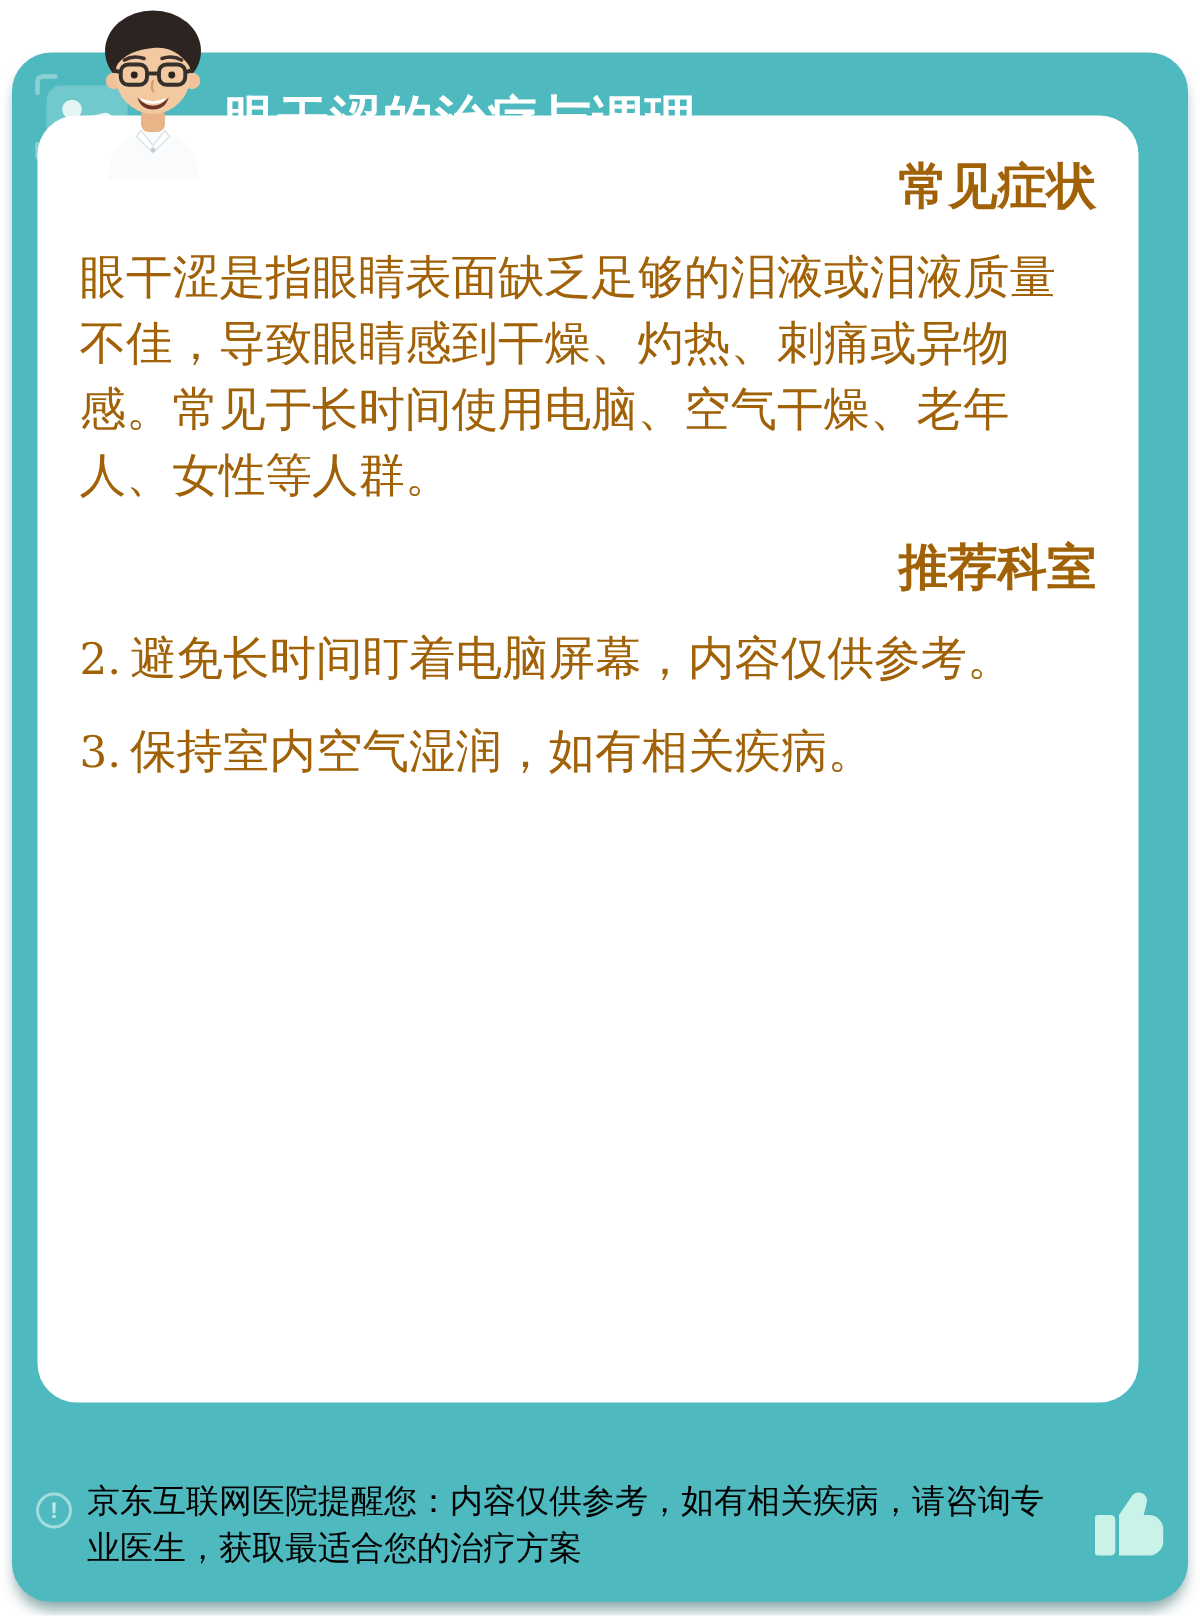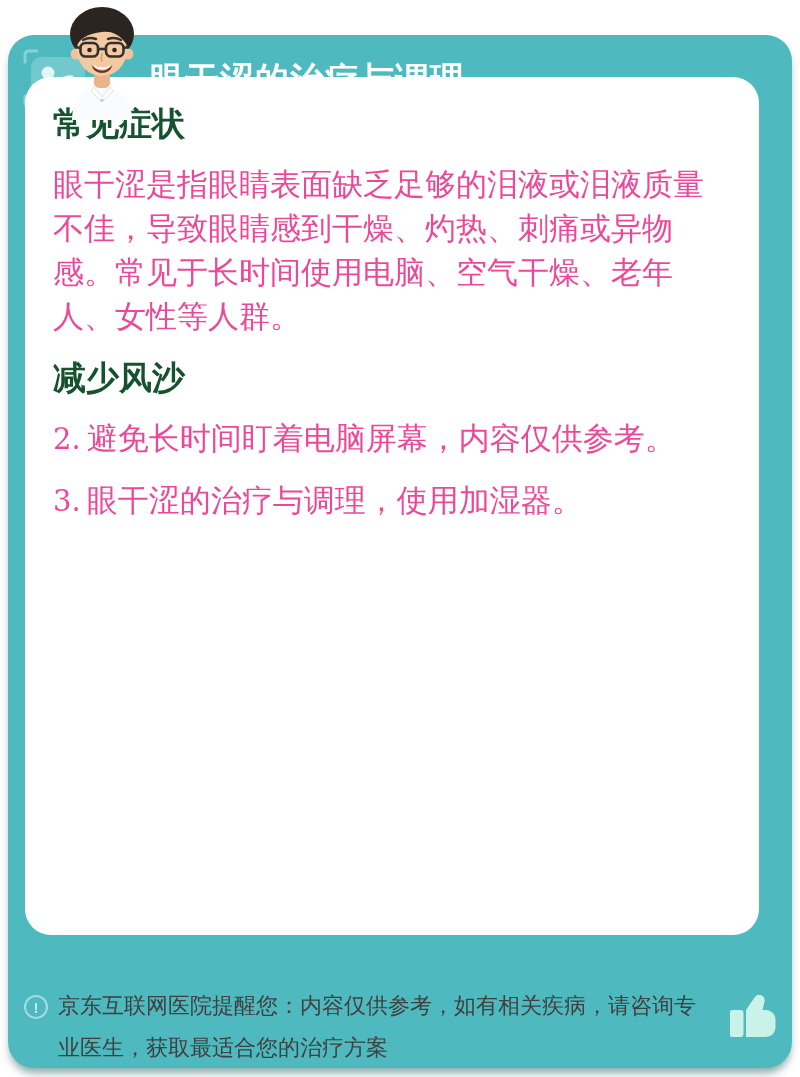--- a/index.html
+++ b/index.html
@@ -31,46 +31,47 @@
     width:100px; height:118px; z-index:3;
   }
   .white-card {
     position:absolute; left:25px; top:77px;
     width:734px; height:858px;
     background:#ffffff; border-radius:26px;
     padding:26px 28px 0 28px;
     overflow:hidden; z-index:2;
   }
   .sec-heading {
-    font-size:33px; line-height:42px; font-weight:700; color:#14532d;
+    font-size:33px; line-height:42px; font-weight:700; color:#a16207;
     margin:0 0 18px 0;
+    text-align:right;
   }
   .sec-body, .tip-item {
-    font-size:31px; line-height:44px; color:#ec4899;
+    font-size:31px; line-height:44px; color:#a16207;
     margin:1px 0 18px 0;
   }
   .tip-num {
     font-family:"DejaVu Serif", serif;
     font-size:29px; margin-right:6px;
   }
   .footer {
     position:absolute; left:16px; top:950px; width:752px;
     display:flex; align-items:flex-start; gap:10px; z-index:1;
   }
   .info-icon {
     flex:0 0 auto; margin-top:10px;
     width:24px; height:24px; border-radius:50%;
     border:2px solid rgba(235,250,248,.55);
     color:rgba(235,250,248,.75);
     font-size:15px; font-weight:700;
     display:flex; align-items:center; justify-content:center;
   }
   .footer-text {
     flex:0 1 664px; max-width:664px;
-    font-size:22px; line-height:42px; color:#404040;
+    font-size:22px; line-height:31px; color:#000000;
   }
   .thumb-wrap { flex:0 0 auto; margin-top:4px; margin-left:2px; }
 </style>
 </head>
 <body>
 
 <div class="teal-container">
 
   <div class="photo-icon-wrap">
     <svg width="72" height="62" viewBox="0 0 72 62">
@@ -139,18 +140,18 @@
     <path d="M41.5 63.2 Q50 68 58.5 63.2 L57 65.6 Q50 68.8 43 65.6 Z" fill="#ffffff"></path>
   </svg>
 </div>
 
 <div class="white-card">
 
   <div class="sec-heading">常见症状</div>
   <p class="sec-body">眼干涩是指眼睛表面缺乏足够的泪液或泪液质量不佳，导致眼睛感到干燥、灼热、刺痛或异物感。常见于长时间使用电脑、空气干燥、老年人、女性等人群。</p>
 
 
-  <div class="sec-heading">减少风沙</div>
+  <div class="sec-heading">推荐科室</div>
 
   <p class="tip-item"><span class="tip-num">2.</span><span>避免长时间盯着电脑屏幕，内容仅供参考。</span></p>
-  <p class="tip-item"><span class="tip-num">3.</span><span>眼干涩的治疗与调理，使用加湿器。</span></p>
+  <p class="tip-item"><span class="tip-num">3.</span><span>保持室内空气湿润，如有相关疾病。</span></p>
 
 </div>
 
 </body></html>

